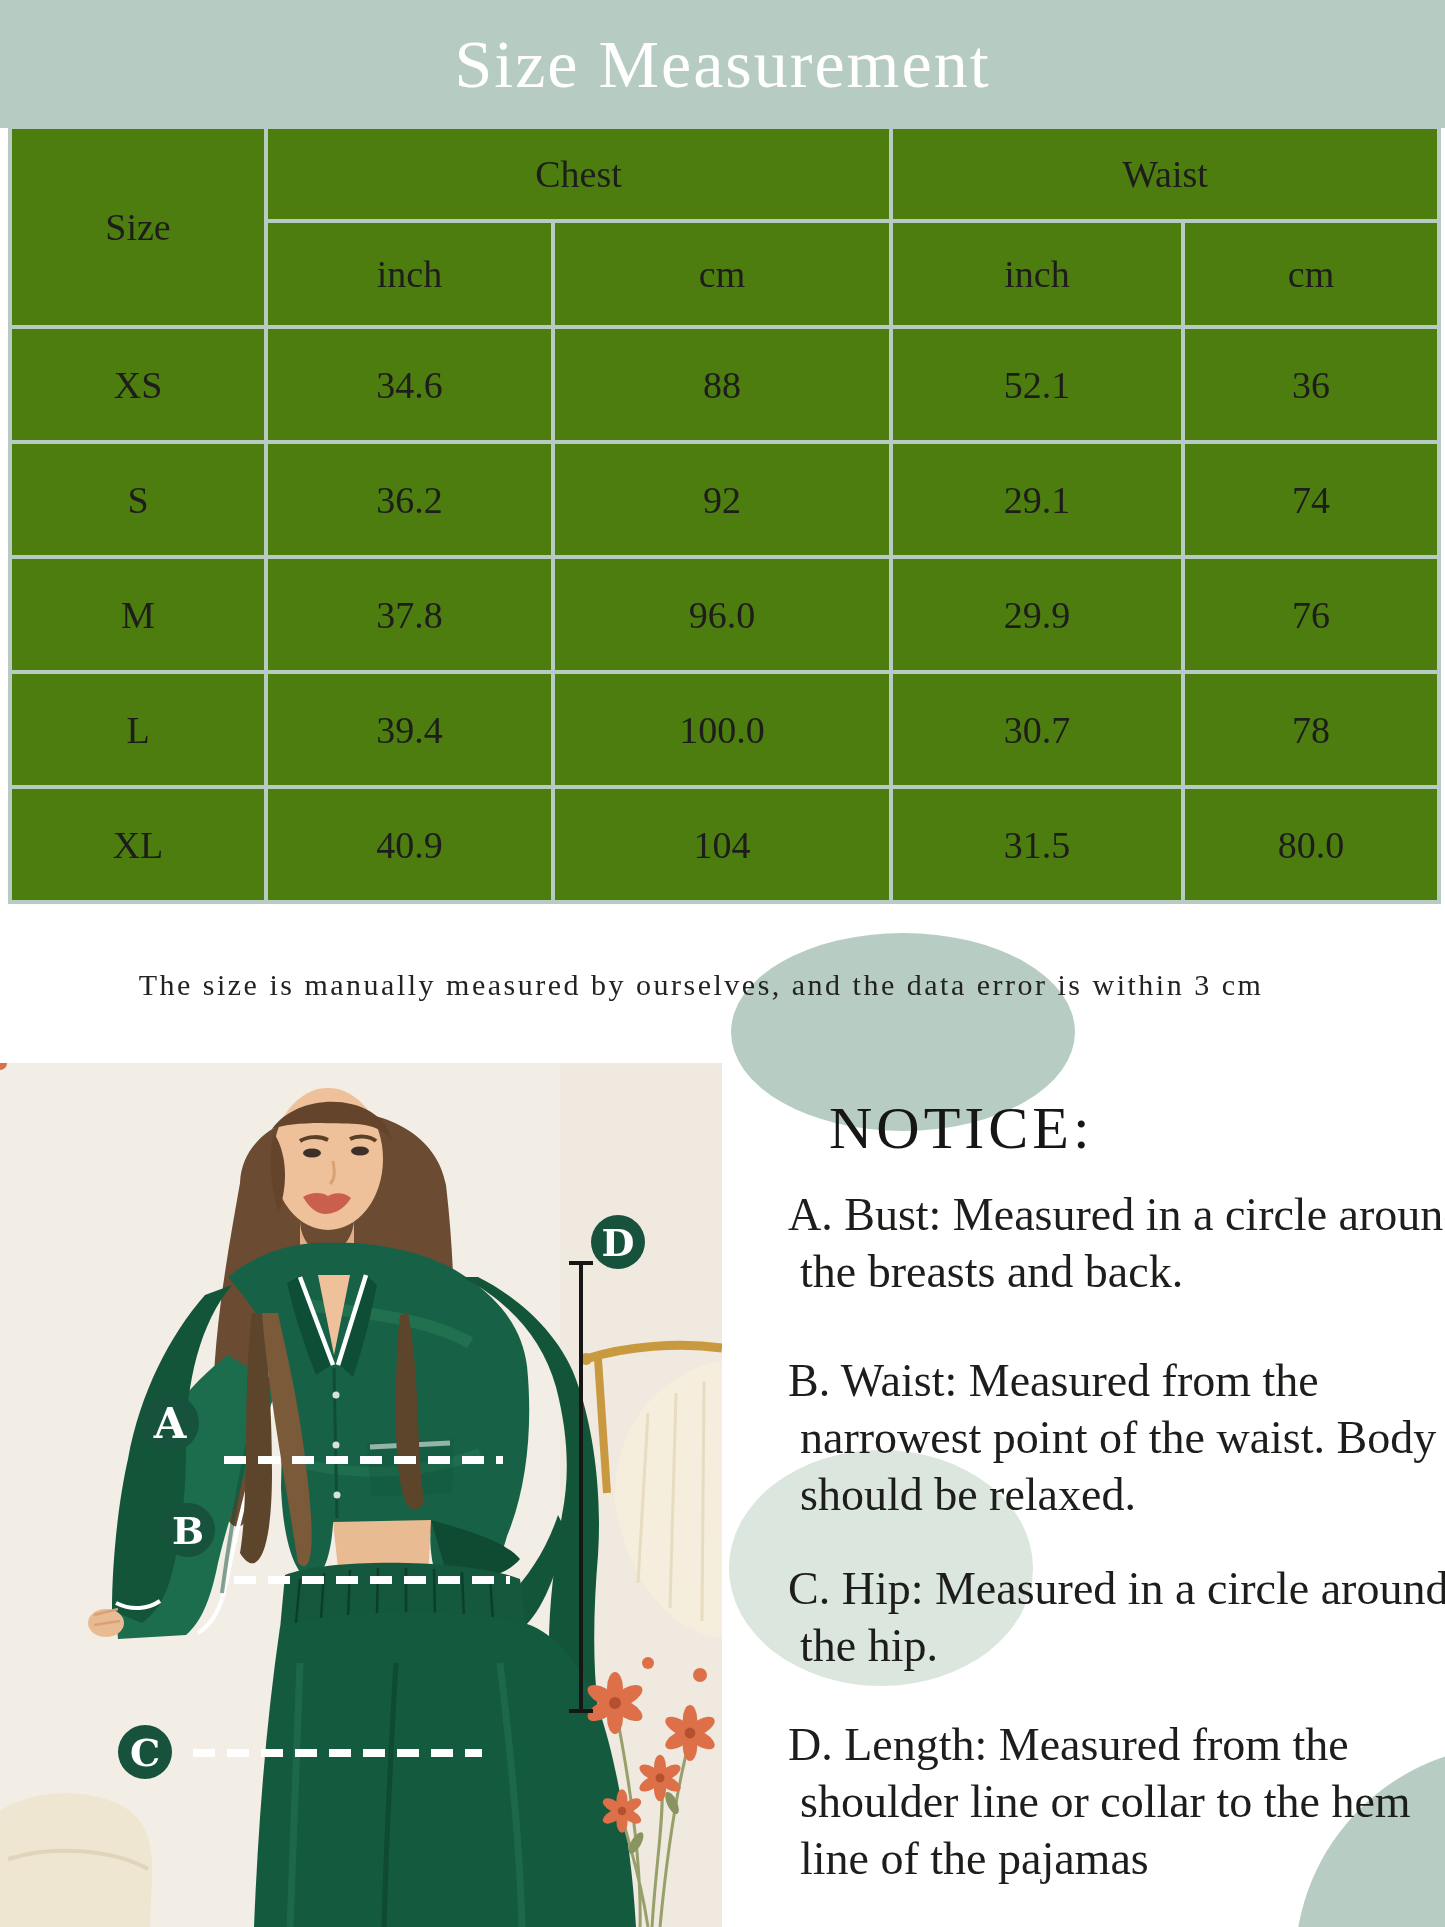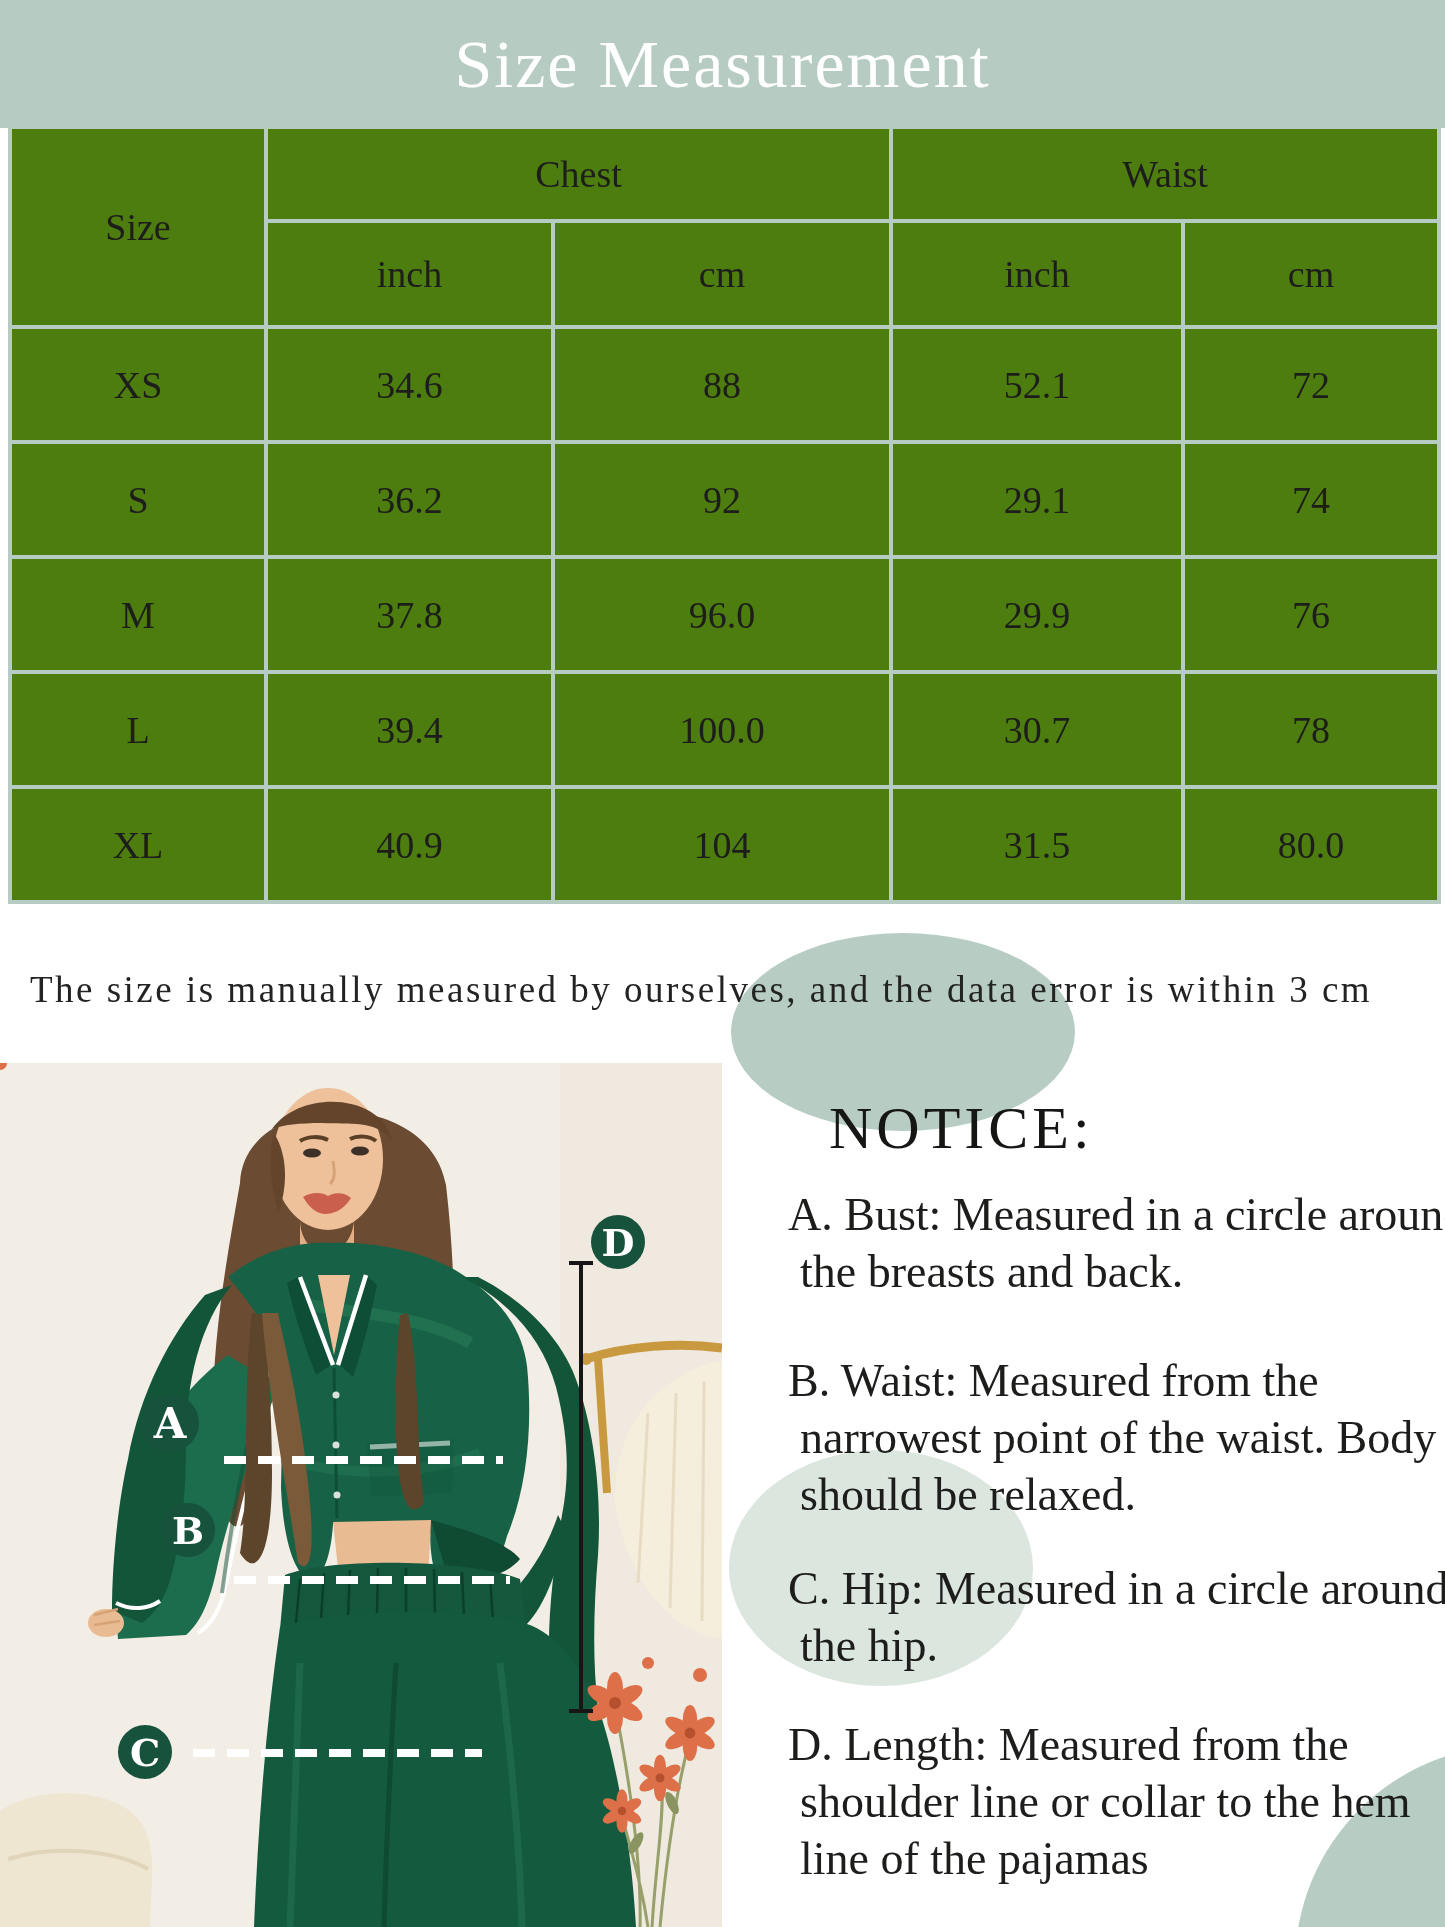--- a/index.html
+++ b/index.html
@@ -22,21 +22,21 @@
   
   .size-table{position:absolute;left:8px;top:125px;width:1429px;border-collapse:collapse;table-layout:fixed;}
   .size-table td{border:4px solid var(--sage,#b6cbc2);background:#4d7c0f;text-align:center;vertical-align:middle;
     font-size:38px;color:var(--text-dark,#1d1d1b);}
   tr.r-h1 td{height:94px;}
   tr.r-h2 td{height:106px;}
   tr.r-data td{height:115px;}
 
   
   .note-line{position:absolute;left:0;top:968px;width:1402px;text-align:center;
-    font-size:37px;letter-spacing:2.5px;color:#232323;z-index:3;}
+    font-size:30px;letter-spacing:2.5px;color:#232323;z-index:3;}
 
   
   .shape{position:absolute;border-radius:50%;z-index:1;}
   .ellipse-note{left:731px;top:933px;width:344px;height:198px;background:var(--sage-shape,#b7cdc3);}
   .ellipse-hip{left:729px;top:1450px;width:304px;height:236px;background:var(--sage-pale,#dbe6de);}
   .circle-corner{left:1295px;top:1745px;width:440px;height:440px;background:var(--sage-shape,#b7cdc3);}
 
   
   .notice-heading{position:absolute;left:788px;top:1094px;font-size:60px;letter-spacing:4px;
     color:#161614;z-index:3;font-weight:500;margin-left:41px;}
@@ -78,21 +78,21 @@
         <td>inch</td>
         <td>cm</td>
         <td>inch</td>
         <td>cm</td>
       </tr>
       <tr class="r-data">
         <td>XS</td>
         <td>34.6</td>
         <td>88</td>
         <td>52.1</td>
-        <td>72</td>
+        <td>36</td>
       </tr>
       <tr class="r-data">
         <td>S</td>
         <td>36.2</td>
         <td>92</td>
         <td>29.1</td>
         <td>74</td>
       </tr>
       <tr class="r-data">
         <td>M</td>

